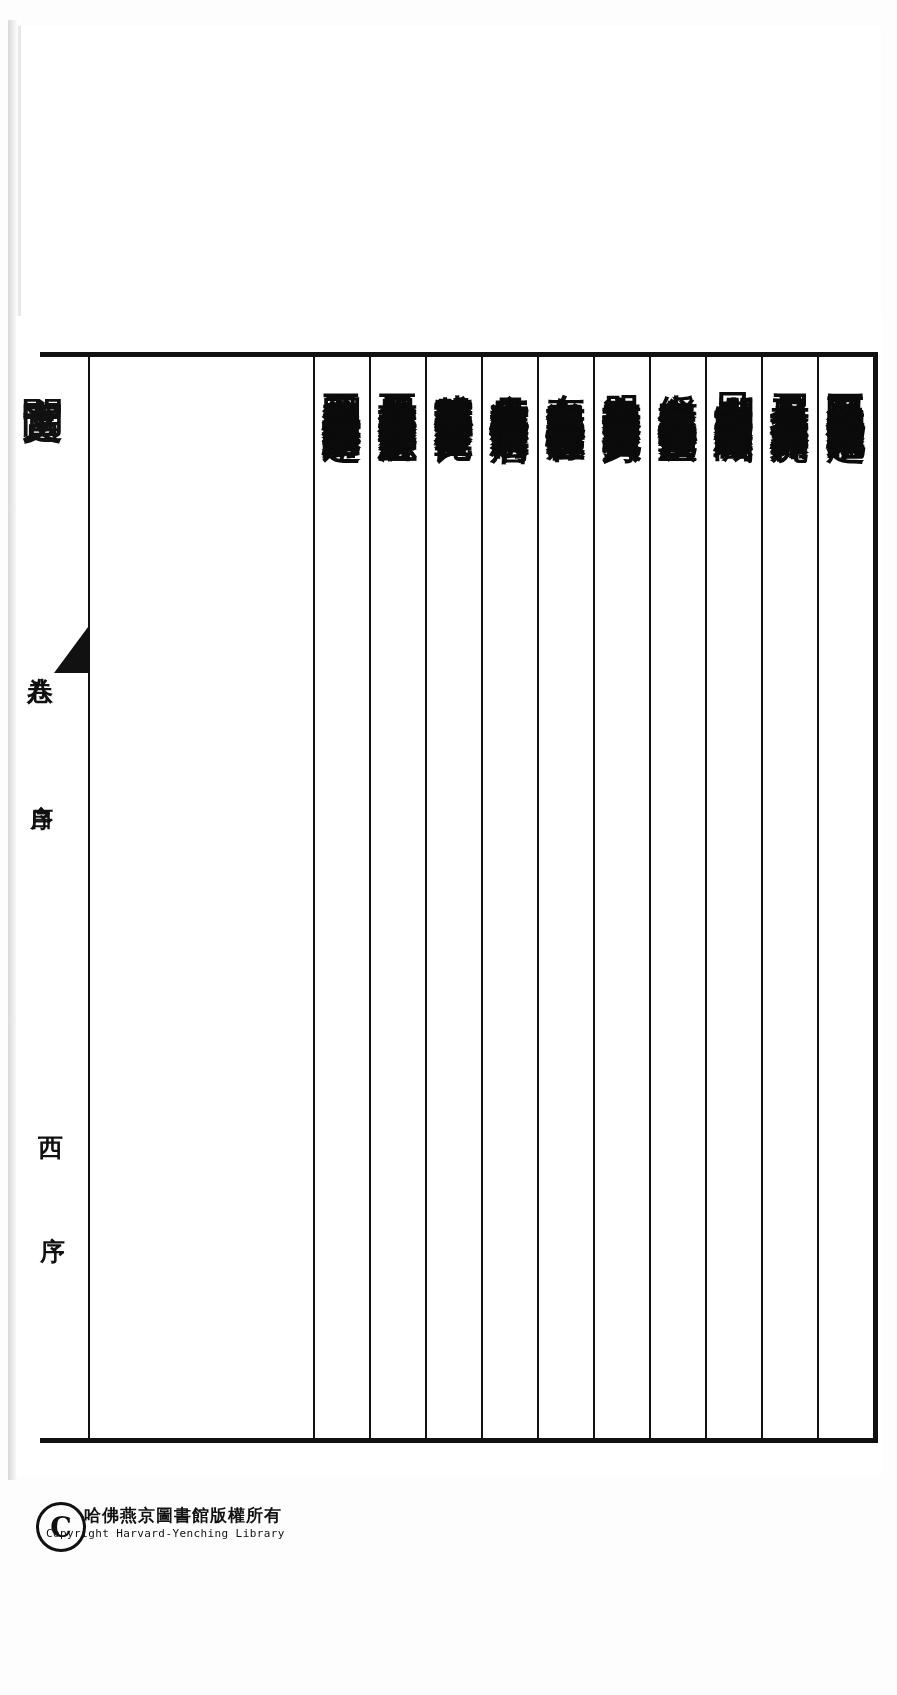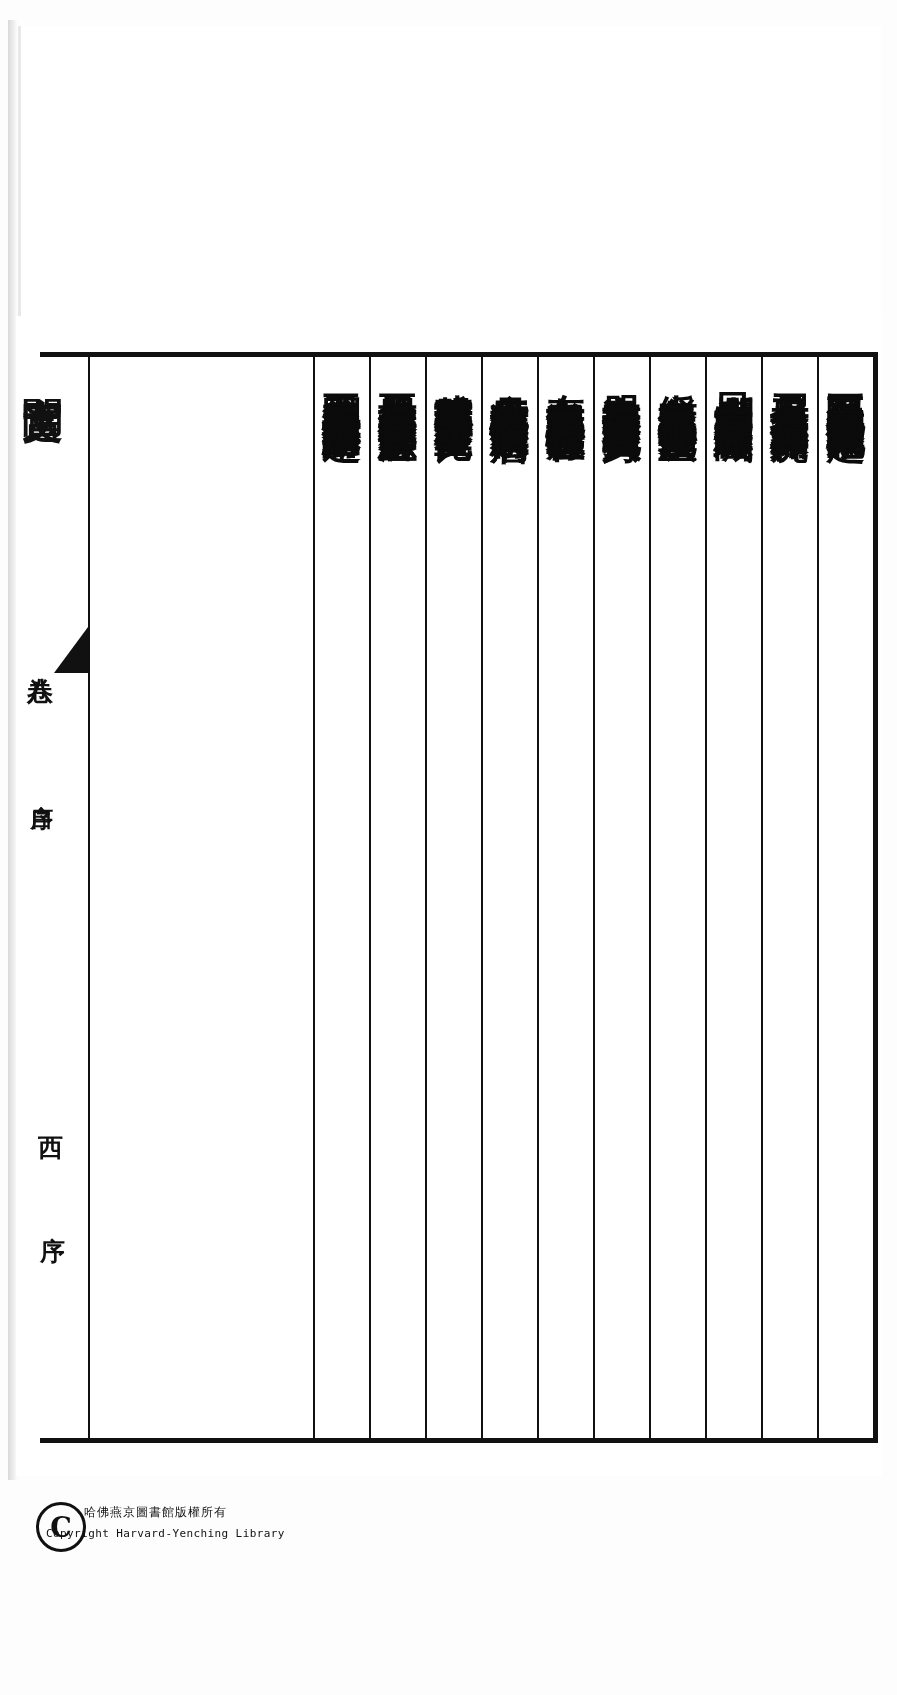--- a/index.html
+++ b/index.html
@@ -207,22 +207,22 @@
     font-size: 27px;
     font-weight: 700;
     color: #111;
     line-height: 1;
   }
   .stamp-cn {
     position: absolute;
     left: 84px;
     top: 24px;
     font-family: "DejaVu Serif", serif;
-    font-size: 12px;
-    font-weight: 400;
+    font-size: 17px;
+    font-weight: 700;
     color: #111;
     letter-spacing: 1px;
   }
   .stamp-en {
     position: absolute;
     left: 46px;
     top: 47px;
     font-family: "DejaVu Sans Mono", monospace;
     font-size: 11px;
     font-weight: 400;

